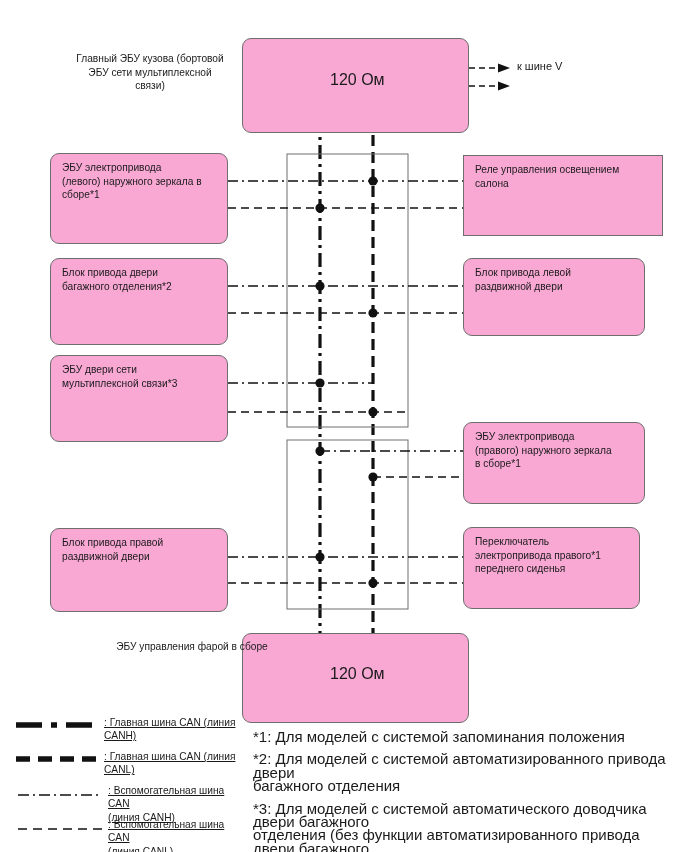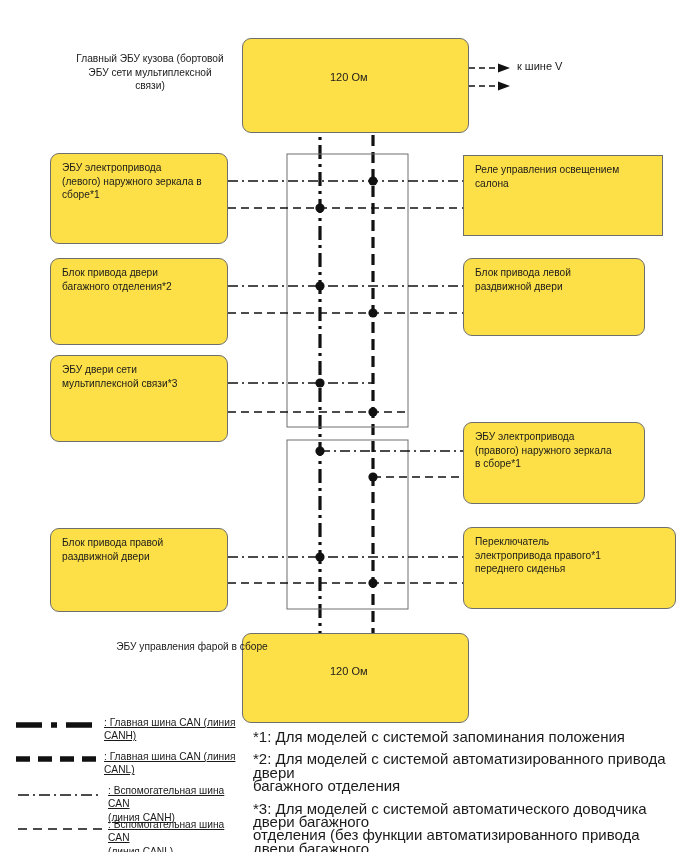--- a/index.html
+++ b/index.html
@@ -2,21 +2,21 @@
 <html><head>
 <meta charset="utf-8">
 <style>
   html,body{margin:0;padding:0;background:#ffffff;}
   body{width:688px;height:852px;position:relative;overflow:hidden;
        font-family:"Liberation Sans","DejaVu Sans",sans-serif;color:#1a1a1a;}
   #root{position:absolute;inset:0;}
 
   
   .box{position:absolute;box-sizing:border-box;border:1px solid #6e6e6e;
-       background:#fde047;border-radius:9px;}
+       background:#f9a8d4;border-radius:9px;}
   .box.square{border-radius:0;}
   .box .label{position:absolute;left:11px;top:7px;right:8px;
        font-size:10.2px;line-height:13.6px;color:#1a1a1a;white-space:pre-line;}
 
   
   .caption{position:absolute;font-size:10.2px;line-height:13.6px;
        color:#1a1a1a;white-space:pre-line;text-align:center;}
 
   
   #wires{position:absolute;left:0;top:0;width:688px;height:852px;
@@ -30,21 +30,21 @@
        line-height:13.4px;white-space:pre-line;text-decoration:underline;}
   .legend-row.aux .legend-swatch{left:2px;top:8px;}
   .legend-row.aux .legend-text{left:92px;}
 
   
   .notes{position:absolute;left:253px;top:730px;width:420px;}
   .note{font-size:15px;line-height:13.4px;margin-bottom:9px;
         white-space:pre-line;}
   .note.n3{margin-top:4px;}
 
-  .ohm{position:absolute;font-size:11px;color:#1a1a1a;}
+  .ohm{position:absolute;font-size:16px;color:#1a1a1a;}
   .busarrow-label{position:absolute;font-size:11px;color:#1a1a1a;}
 </style>
 </head>
 <body>
 
 <div id="root">
 
   <svg id="wires" viewBox="0 0 688 852">
 
     <path d="M320 118 L320 634" stroke="#111" stroke-width="3.2" fill="none" stroke-dasharray="14,5,3,5"></path>
@@ -132,21 +132,21 @@
     <span class="label">Блок привода левой
 раздвижной двери</span>
   </div>
 
   <div class="box" style="left:463px;top:422px;width:182px;height:82px;">
     <span class="label">ЭБУ электропривода
 (правого) наружного зеркала
 в сборе*1</span>
   </div>
 
-  <div class="box" style="left:463px;top:527px;width:213px;height:82px;">
+  <div class="box" style="left:463px;top:527px;width:177px;height:82px;">
     <span class="label">Переключатель
 электропривода правого*1
 переднего сиденья</span>
   </div>
 
   <div class="box" style="left:242px;top:633px;width:227px;height:90px;"></div>
   <div class="ohm" style="left:330px;top:665px;">120 Ом</div>
   <div class="caption" style="left:92px;top:640px;width:200px;">ЭБУ управления фарой в сборе</div>
 
   <div class="legend">

